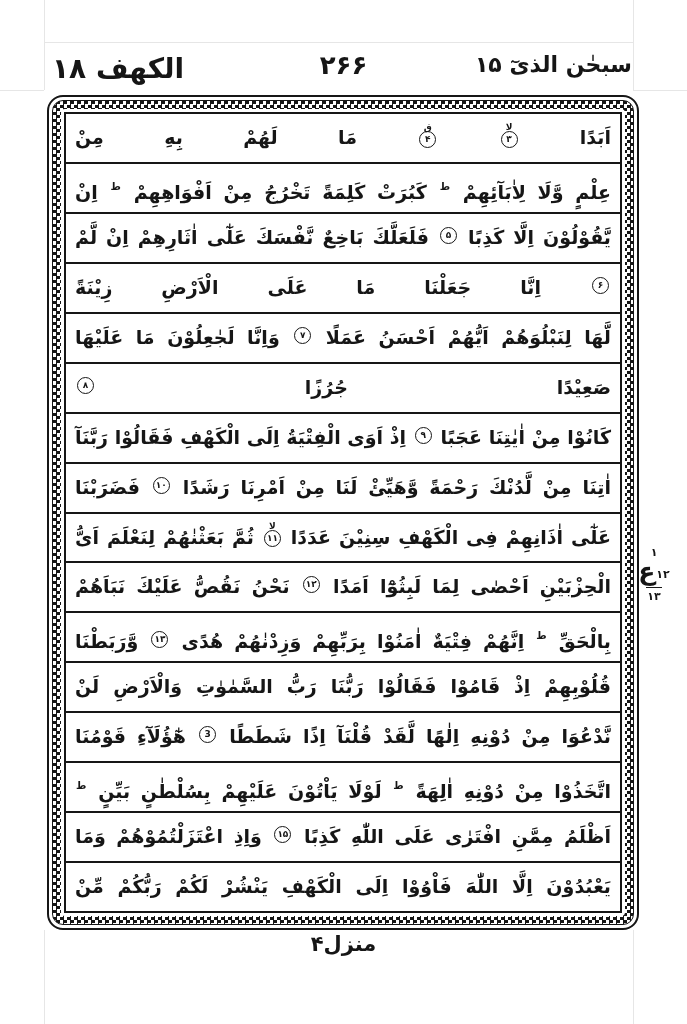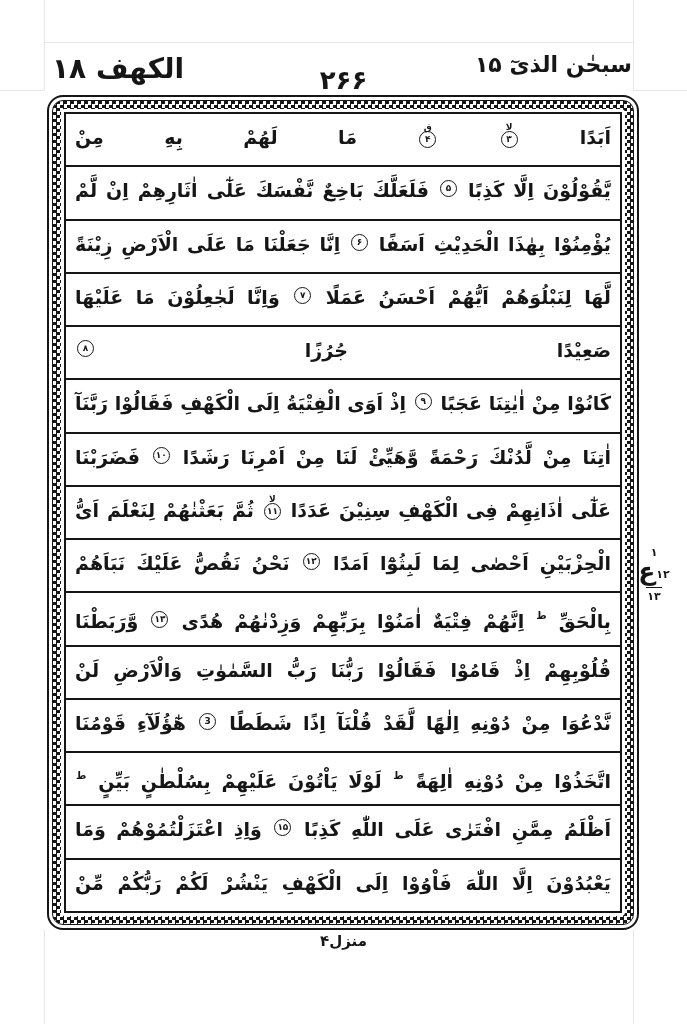--- a/index.html
+++ b/index.html
@@ -3,21 +3,21 @@
 <meta charset="utf-8">
 <style>
   html,body{margin:0;padding:0;}
   body{
     width:687px;height:1024px;position:relative;background:#ffffff;
     font-family:"DejaVu Sans", sans-serif;color:#161616;overflow:hidden;
   }
   .artifact{position:absolute;background:#e6e6e6;}
   
   .hdr-left{position:absolute;left:52px;top:52px;font-size:28px;font-weight:700;direction:rtl;}
-  .hdr-center{position:absolute;left:0;right:0;top:50px;text-align:center;font-size:26px;font-weight:700;margin-top:15px;}
+  .hdr-center{position:absolute;left:0;right:0;top:50px;text-align:center;font-size:26px;font-weight:700;}
   .hdr-right{position:absolute;right:55px;top:52px;font-size:22px;font-weight:700;direction:rtl;margin-left:36px;}
   
   .frame{
     position:absolute;left:47px;top:95px;width:592px;height:835px;
     box-sizing:border-box;border:2px solid #161616;border-radius:16px;padding:3px;background:#fff;
   }
   .band{
     height:100%;box-sizing:border-box;border:1px solid #161616;border-radius:11px;padding:8px;
     background-image:conic-gradient(#161616 25%,#ffffff 0 50%,#161616 0 75%,#ffffff 0);
     background-size:7px 7px;
@@ -38,21 +38,21 @@
   }
   .waqf{font-size:10px;vertical-align:9px;font-weight:700;margin:0 1px;}
   
   .ruku{position:absolute;left:634px;top:546px;width:40px;display:flex;flex-direction:column;align-items:center;font-weight:700;}
   .ruku .num{font-size:11px;line-height:13px;}
   .ruku .ain-row{display:flex;align-items:center;gap:1px;}
   .ruku .ain{font-size:25px;line-height:26px;}
   .ruku .mid{font-size:11px;position:relative;top:2px;}
   .ruku .sep{width:16px;height:1px;background:#161616;margin:2px 0;}
   
-  .footer{position:absolute;left:0;right:0;top:932px;text-align:center;font-size:15px;font-weight:700;direction:rtl;}
+  .footer{position:absolute;left:0;right:0;top:932px;text-align:center;font-size:21px;font-weight:700;direction:rtl;}
 </style>
 </head>
 <body>
 
 <div class="artifact" style="left:44px;top:0;width:1px;height:90px;"></div>
 <div class="artifact" style="left:633px;top:0;width:1px;height:90px;"></div>
 <div class="artifact" style="left:44px;top:42px;width:590px;height:1px;"></div>
 <div class="artifact" style="left:0;top:90px;width:44px;height:1px;"></div>
 <div class="artifact" style="left:633px;top:90px;width:54px;height:1px;"></div>
 <div class="artifact" style="left:44px;top:930px;width:1px;height:94px;"></div>
@@ -66,24 +66,25 @@
   <div class="band">
     <div class="inner">
       <div class="rows" id="rows">
           <div class="row"><span>اَبَدًا</span> <span class="marker-wrap">
               <span class="marker-top">لا</span>
               <span class="marker-circle">۳</span>
             </span>  <span class="marker-wrap">
               <span class="marker-top">ق</span>
               <span class="marker-circle">۴</span>
             </span> <span>مَا لَهُمْ بِهِ مِنْ</span></div>
+          <div class="row"><span>عِلْمٍ وَّلَا لِاٰبَآئِهِمْ</span> <span class="waqf">ط</span> <span>كَبُرَتْ كَلِمَةً تَخْرُجُ مِنْ اَفْوَاهِهِمْ</span> <span class="waqf">ط</span> <span>اِنْ</span></div>
           <div class="row"><span>يَّقُوْلُوْنَ اِلَّا كَذِبًا</span> <span class="marker-wrap">
               <span class="marker-circle">۵</span>
             </span> <span>فَلَعَلَّكَ بَاخِعٌ نَّفْسَكَ عَلٰٓى اٰثَارِهِمْ اِنْ لَّمْ</span></div>
-          <div class="row"><span>يُؤْمِنُوْا بِهٰذَا الْحَدِيْثِ اَسَفًا</span> <span class="marker-wrap">
+          <div class="row"> <span class="marker-wrap">
               <span class="marker-circle">۶</span>
             </span> <span>اِنَّا جَعَلْنَا مَا عَلَى الْاَرْضِ زِيْنَةً</span></div>
           <div class="row"><span>لَّهَا لِنَبْلُوَهُمْ اَيُّهُمْ اَحْسَنُ عَمَلًا</span> <span class="marker-wrap">
               <span class="marker-circle">۷</span>
             </span> <span>وَاِنَّا لَجٰعِلُوْنَ مَا عَلَيْهَا</span></div>
           <div class="row"><span>صَعِيْدًا جُرُزًا</span> <span class="marker-wrap">
               <span class="marker-circle">۸</span>
             </span> </div>
           <div class="row"><span>كَانُوْا مِنْ اٰيٰتِنَا عَجَبًا</span> <span class="marker-wrap">
               <span class="marker-circle">۹</span>

